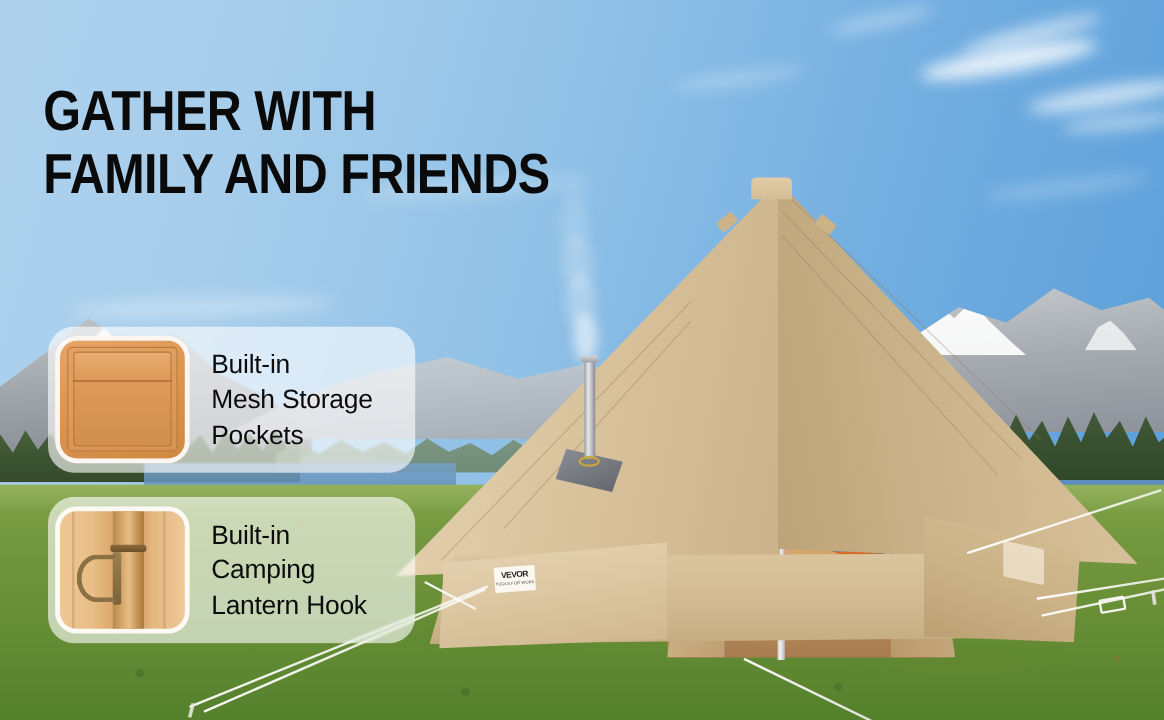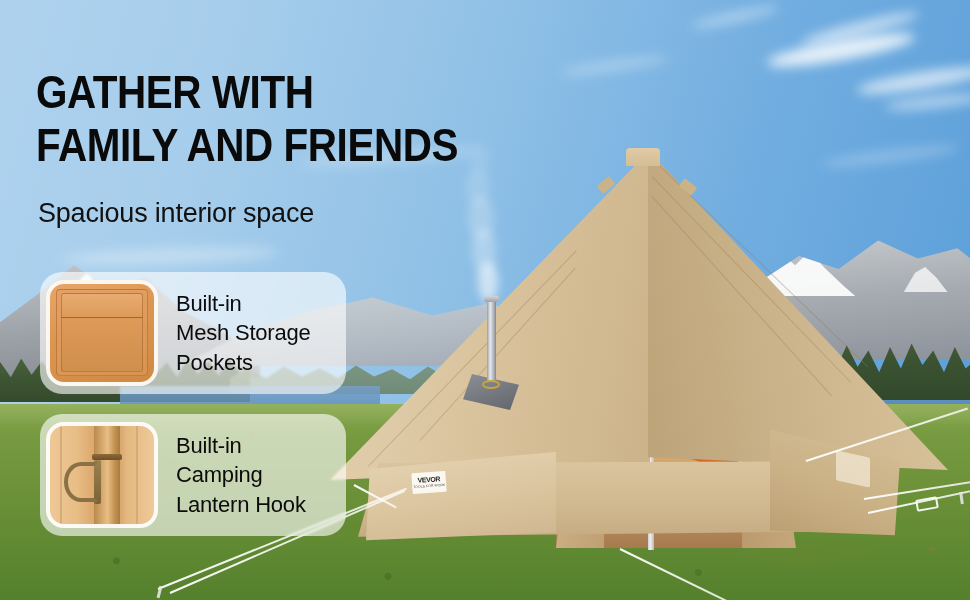--- a/index.html
+++ b/index.html
@@ -779,21 +779,20 @@
     <div class="guy g2"></div>
     <div class="guy g6"></div>
     <div class="guy g7"></div>
     <div class="guy-tensioner"></div>
     <div class="stake k1"></div>
     <div class="stake k2"></div>
   </div>
 
   <div class="headline">GATHER WITH
 FAMILY AND FRIENDS</div>
-  <div class="subhead">Spacious interior space</div>
 
   <div class="card card-1">
     <div class="thumb thumb-pocket">
       <div class="pk-outer"></div>
       <div class="pk-flap"></div>
       <div class="pk-body"></div>
       <div class="pk-stitch"></div>
     </div>
     <div class="card-text">Built-in
 Mesh Storage

